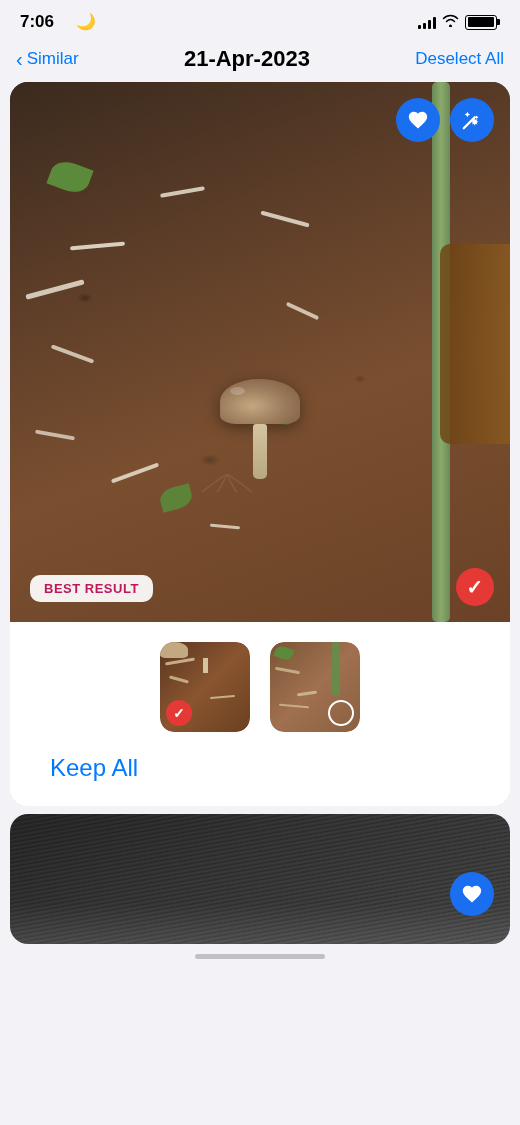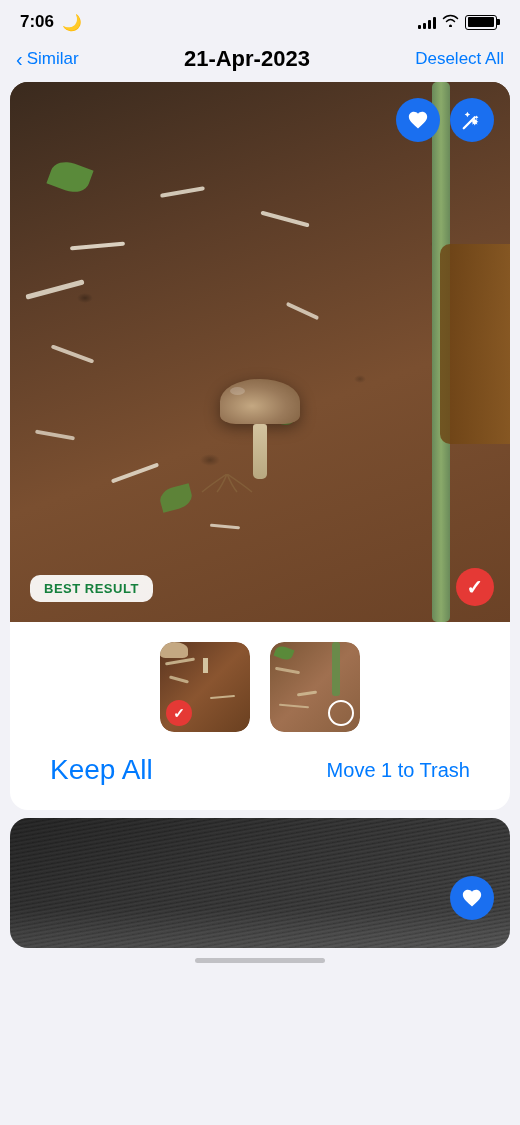--- a/index.html
+++ b/index.html
@@ -189,21 +189,21 @@
     
     .best-result-badge {
       position: absolute;
       bottom: 20px;
       left: 20px;
       background: rgba(255,255,255,0.92);
       border-radius: 10px;
       padding: 6px 14px;
       font-size: 13px;
       font-weight: 700;
-      color: #15803d;
+      color: #be185d;
       letter-spacing: 0.5px;
     }
 
     
     .image-actions {
       position: absolute;
       top: 16px;
       right: 16px;
       display: flex;
       gap: 10px;
@@ -331,21 +331,21 @@
 
     
     .action-buttons {
       display: flex;
       justify-content: space-between;
       align-items: center;
       padding: 12px 40px 4px;
     }
     .keep-all-btn {
       color: #007aff;
-      font-size: 28px;
+      font-size: 24px;
       font-weight: 400;
       cursor: pointer;
       background: none;
       border: none;
     }
     .move-trash-btn {
       color: #007aff;
       font-size: 20px;
       font-weight: 400;
       cursor: pointer;
@@ -399,21 +399,21 @@
       opacity: 0.2;
     }
 
     
     .moon { font-size: 16px; }
   </style>
 </head>
 <body>
 
 <div class="status-bar">
-  <div style="display:flex;align-items:center;gap:8px;">
+  <div style="display:flex;gap:22px;">
     <span class="status-time">7:06</span>
     <span class="moon">🌙</span>
   </div>
   <div class="status-icons">
     <div class="signal-bars">
       <span style="height:4px;"></span>
       <span style="height:6px;"></span>
       <span style="height:9px;"></span>
       <span style="height:12px;"></span>
     </div>
@@ -525,21 +525,20 @@
         <div style="position:absolute;top:70%;left:10%;width:30px;height:2px;background:#d8c8a0;border-radius:2px;transform:rotate(5deg);opacity:0.7;"></div>
 
         <div style="position:absolute;top:5%;left:5%;width:18px;height:12px;background:#5a8a3a;border-radius:50% 0 50% 0;transform:rotate(20deg);"></div>
       </div>
       <div class="thumb-circle"></div>
     </div>
   </div>
 
   <div class="action-buttons">
     <button class="keep-all-btn">Keep All</button>
-    <button class="move-trash-btn">Move 1 to Trash</button>
   </div>
 </div>
 
 <div class="second-card">
   <div class="second-card-bg">
 
     <div style="position:absolute;inset:0;background:repeating-linear-gradient(170deg, rgba(0,0,0,0.3) 0px, rgba(0,0,0,0) 2px, rgba(0,0,0,0.2) 4px);"></div>
     <div style="position:absolute;bottom:0;left:0;right:0;height:40px;background:linear-gradient(to top, rgba(255,255,255,0.1),transparent);"></div>
   </div>
   <div class="second-card-heart">

